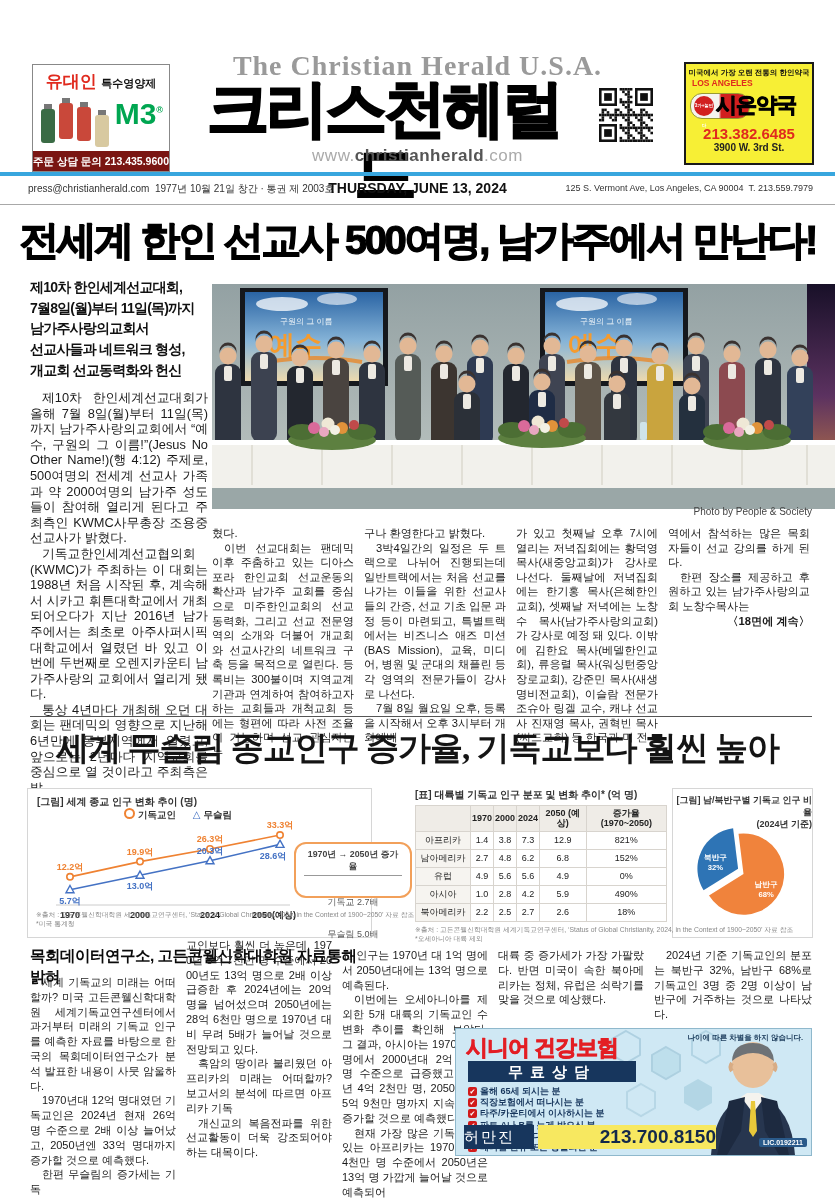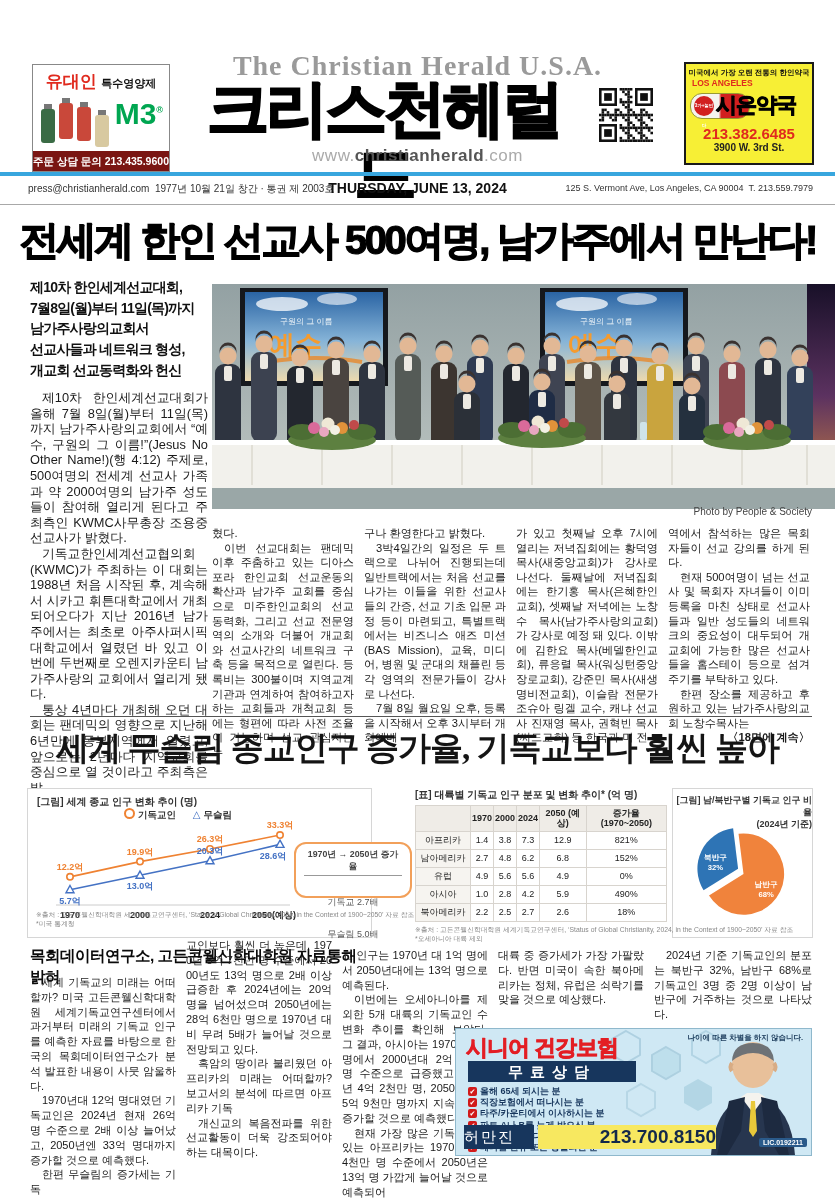--- a/index.html
+++ b/index.html
@@ -423,21 +423,20 @@
   <div class="abs colB kcol">
     <p class="noindent">구나 환영한다고 밝혔다.</p>
     <p>3박4일간의 일정은 두 트랙으로 나뉘어 진행되는데 일반트랙에서는 처음 선교를 나가는 이들을 위한 선교사들의 간증, 선교 기초 입문 과정 등이 마련되고, 특별트랙에서는 비즈니스 애즈 미션(BAS Mission), 교육, 미디어, 병원 및 군대의 채플린 등 각 영역의 전문가들이 강사로 나선다.</p>
     <p>7월 8일 월요일 오후, 등록을 시작해서 오후 3시부터 개회예배</p>
   </div>
   <div class="abs colC kcol">
     <p class="noindent">가 있고 첫째날 오후 7시에 열리는 저녁집회에는 황덕영 목사(새중앙교회)가 강사로 나선다. 둘째날에 저녁집회에는 한기홍 목사(은혜한인교회), 셋째날 저녁에는 노창수 목사(남가주사랑의교회)가 강사로 예정 돼 있다. 이밖에 김한요 목사(베델한인교회), 류응렬 목사(워싱턴중앙장로교회), 강준민 목사(새생명비전교회), 이슬람 전문가 조슈아 링겔 교수, 캐냐 선교사 진재영 목사, 권혁빈 목사(씨드교회) 등 한국과 미 전</p>
   </div>
   <div class="abs colD kcol">
     <p class="noindent">역에서 참석하는 많은 목회자들이 선교 강의를 하게 된다.</p>
-    <p>현재 500여명이 넘는 선교사 및 목회자 자녀들이 이미 등록을 마친 상태로 선교사들과 일반 성도들의 네트워크의 중요성이 대두되어 개 교회에 가능한 많은 선교사들을 홈스테이 등으로 섬겨주기를 부탁하고 있다.</p>
     <p>한편 장소를 제공하고 후원하고 있는 남가주사랑의교회 노창수목사는</p>
     <p class="cont">〈18면에 계속〉</p>
   </div>
 
   <div class="abs divider"></div>
 
   <div class="abs headline2">세계 무슬림 종교인구 증가율, 기독교보다 훨씬 높아</div>
 
   <div class="abs fig-panel fig-line">
     <div class="fig-title">[그림] 세계 종교 인구 변화 추이 (명)</div>

